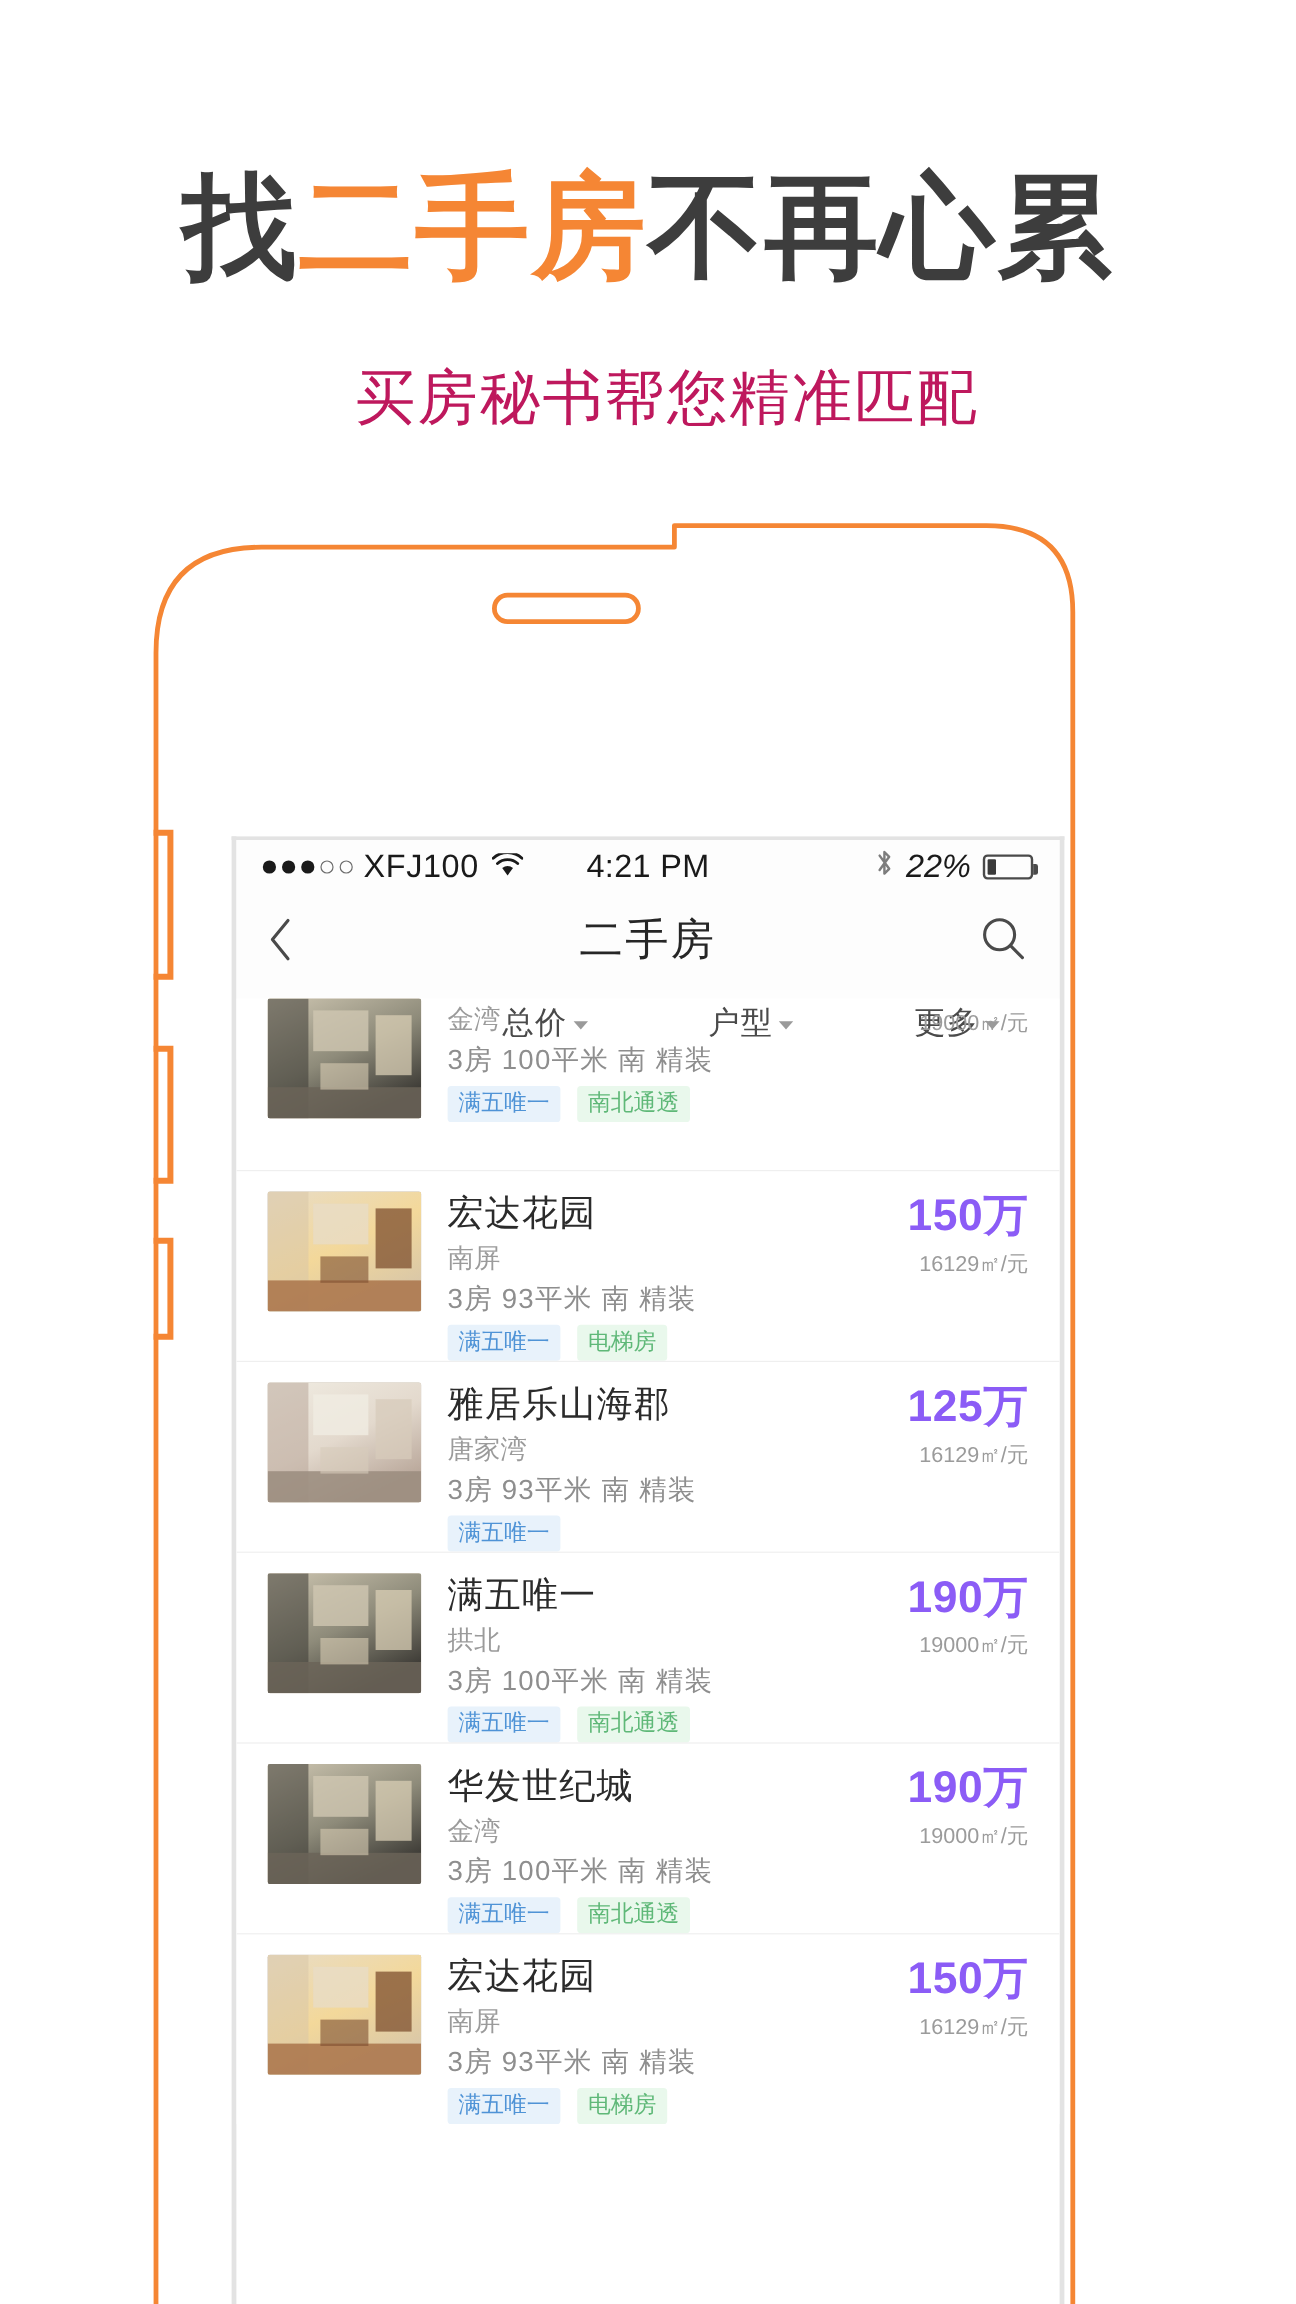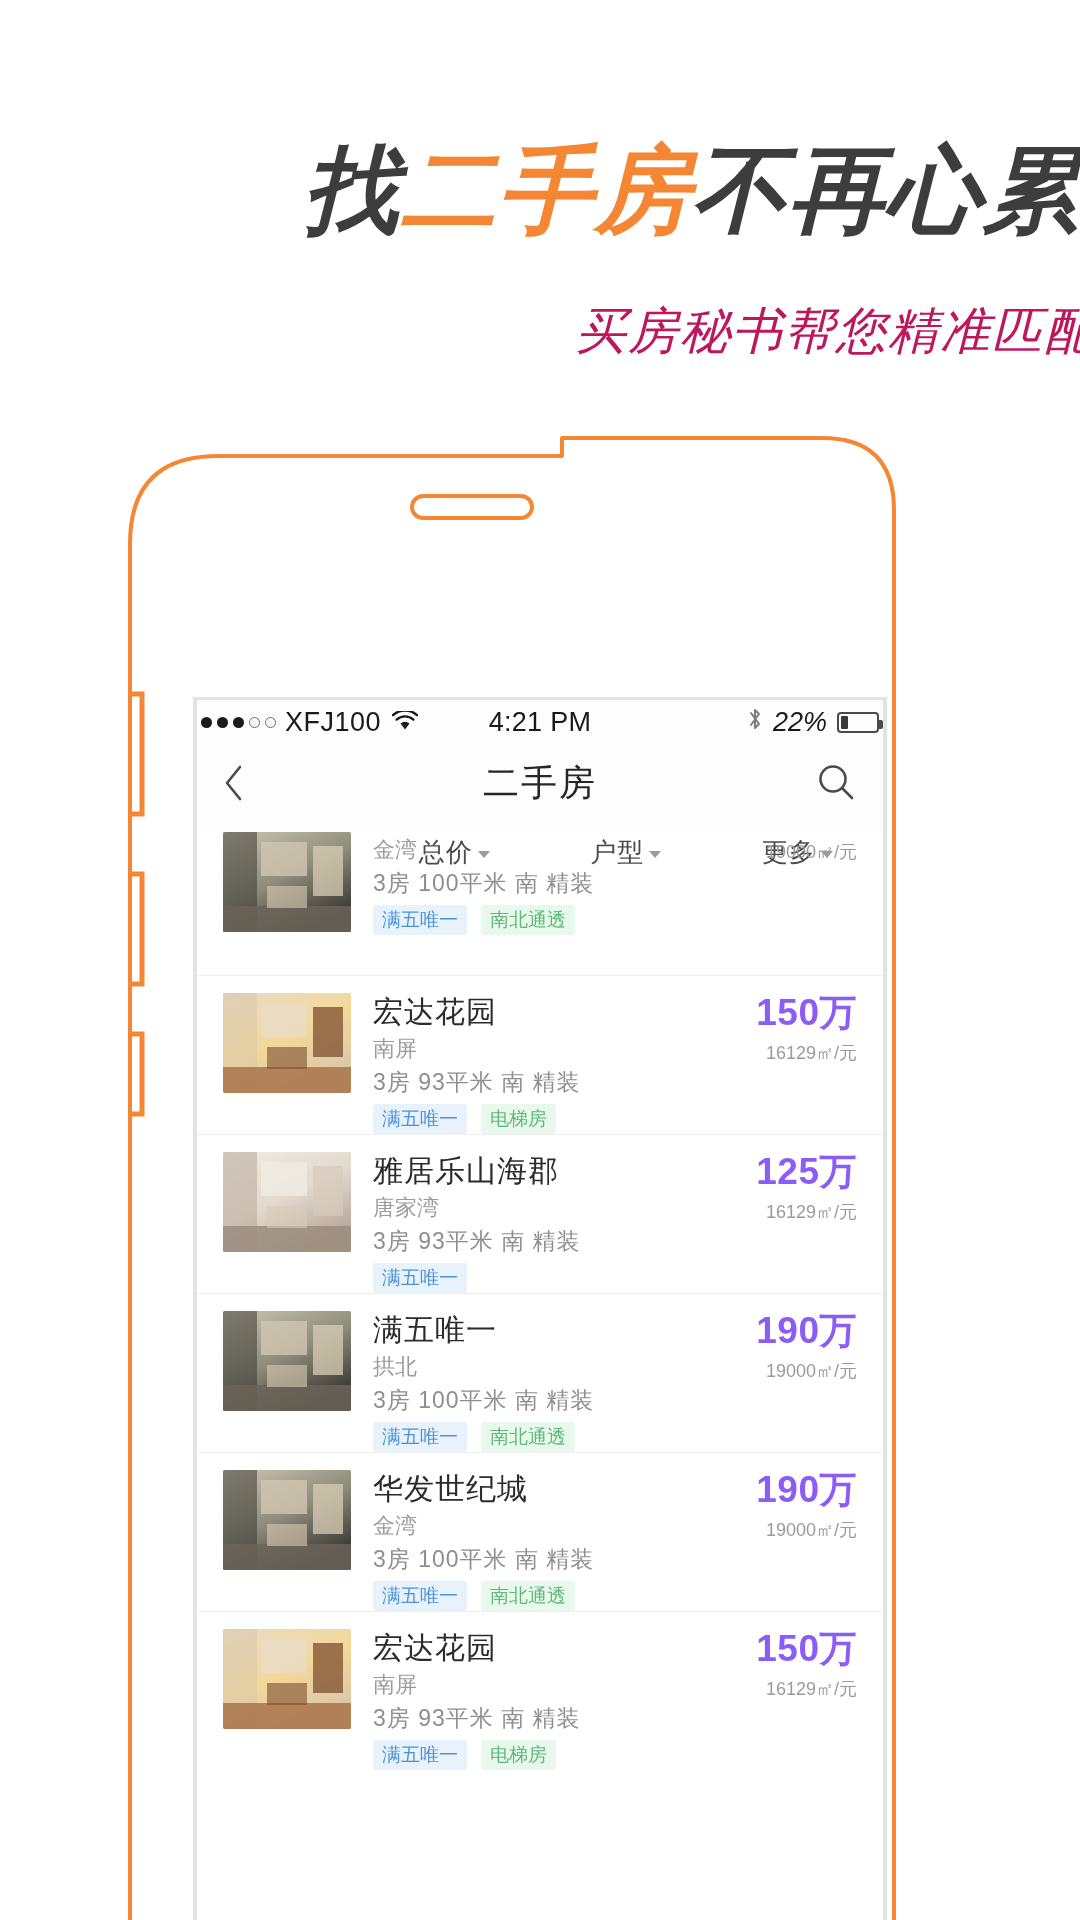--- a/index.html
+++ b/index.html
@@ -7,22 +7,21 @@
   body{
     font-family:"Liberation Sans","DejaVu Sans",sans-serif;
     background:#ffffff;
     position:relative;
     overflow:hidden;
   }
 
   
   .promo{
     position:absolute; left:0; top:0; width:872px; height:430px;
-    text-align:right;
-    font-style:italic;
+    text-align:center;
   }
   .headline{
     position:absolute; left:0; top:135px; width:1080px;
     font-size:95px; line-height:110px; font-weight:bold;
     letter-spacing:2px; white-space:nowrap;
     color:#3d3d3d;
   }
   .headline .hl-accent{ color:#f58634; }
   .subhead{
     position:absolute; left:16px; top:300px; width:1080px;
@@ -45,21 +44,21 @@
     background:#ffffff;
     border-left:4px solid #e3e3e3;
     border-right:4px solid #e3e3e3;
     border-top:3px solid #e3e3e3;
     overflow:hidden;
   }
 
   
   .statusbar{
     height:44px; display:flex; align-items:center;
-    padding:0 4px; font-size:27px; color:#1a1a1a;
+    padding:0 22px; font-size:27px; color:#1a1a1a;
     background:#fdfdfd;
   }
   .sb-left{ display:flex; align-items:center; gap:9px; flex:1; }
   .sb-dots{ display:flex; align-items:center; gap:5px; }
   .dot{ width:11px; height:11px; border-radius:50%; background:#1a1a1a; }
   .dot.hollow{ background:transparent; border:1.6px solid #6d6d6d; }
   .carrier{ font-size:27px; letter-spacing:.5px; }
   .wifi{ margin-left:2px; }
   .sb-center{ flex:0 0 auto; font-size:27px; font-weight:normal; letter-spacing:.3px;}
   .sb-right{ flex:1; display:flex; align-items:center; justify-content:flex-end; gap:10px; }

